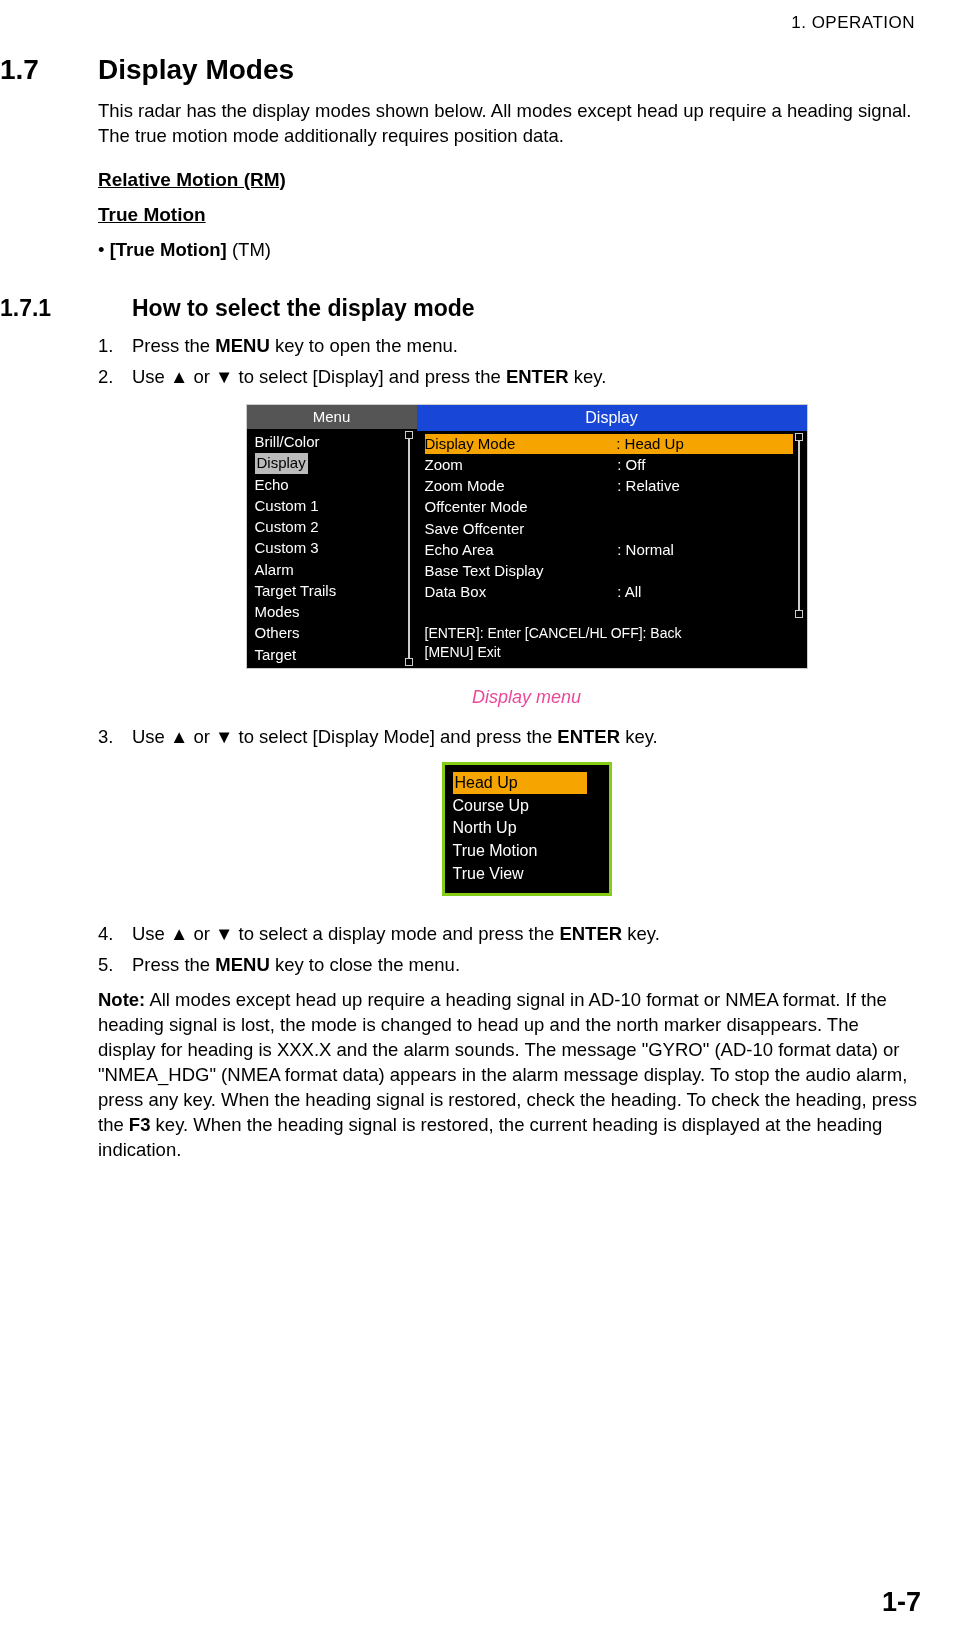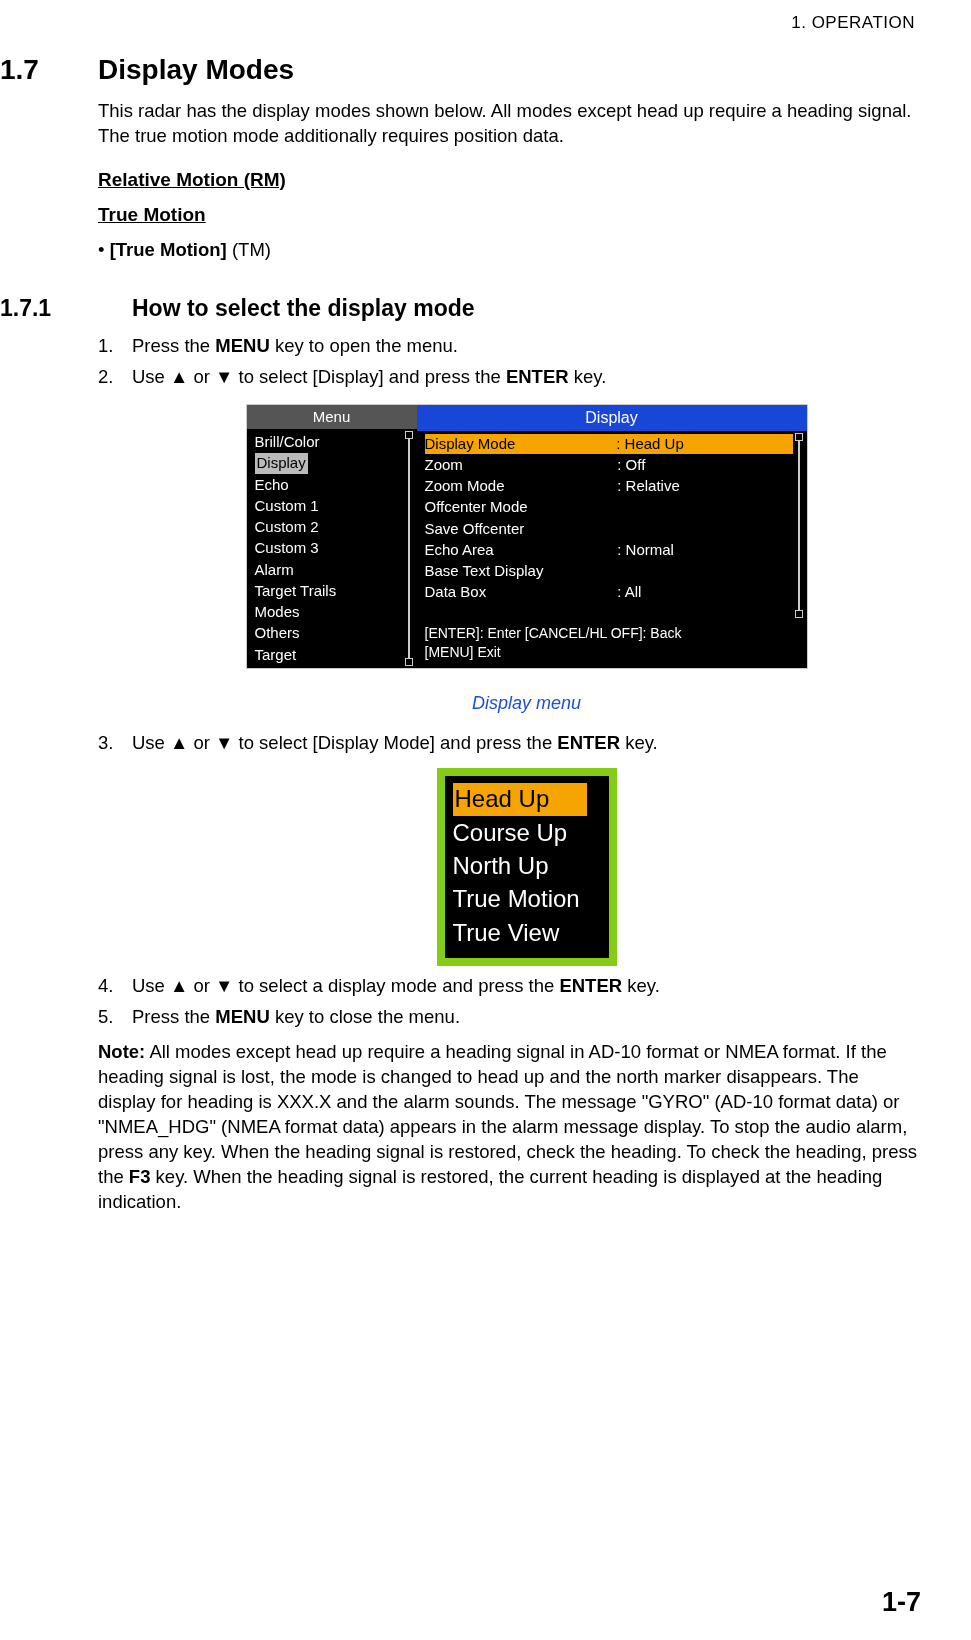--- a/index.html
+++ b/index.html
@@ -59,22 +59,22 @@
   .disp-col { flex:1; display:flex; flex-direction:column; border-left:0; }
   .disp-title { background:#1846d6; color:#fff; text-align:center; padding:2px 0; font-size:16px; }
   .disp-body { background:#000; flex:1; padding:2px 4px 2px 8px; display:flex; }
   .disp-rows { flex:1; }
   .disp-row { display:flex; margin:1px 0; }
   .disp-row.sel { background:#f5a400; color:#000; padding-right:2px; }
   .disp-label { flex:1.1; }
   .disp-val { flex:1; }
   .disp-foot { font-size:14px; padding:4px 8px 6px 8px; background:#000; }
   .fig1-bottom { background:#000; padding:4px 8px 8px 8px; font-size:16px; }
-  .fig-caption { font-style: italic; font-size:18px; margin-top:22px; color:#1d4ed8; }
-  .fig2 { border:8px solid #84cc16; background:#000; color:#fff; font-size:24px; width:148px; padding:6px 8px 8px 8px; margin:12px auto 2px auto; }
+  .fig-caption { font-style: italic; font-size:18px; margin-top:16px; color:#ec4899; }
+  .fig2 { border:3px solid #84cc16; background:#000; color:#fff; font-size:16px; width:148px; padding:6px 8px 8px 8px; margin:12px auto 20px auto; }
   .fig2 .sel { background:#f5a400; color:#000; padding:0 2px; margin-right:14px; display:block; }
   .fig2 div { margin:1px 0; }
   .note { margin-top:10px; }
   .page-num { position:absolute; right:50px; bottom:20px; font-size:27px; font-weight:bold; }
   b.inline { font-weight:bold; }
 </style>
 </head>
 <body>
 
 <div class="page">

